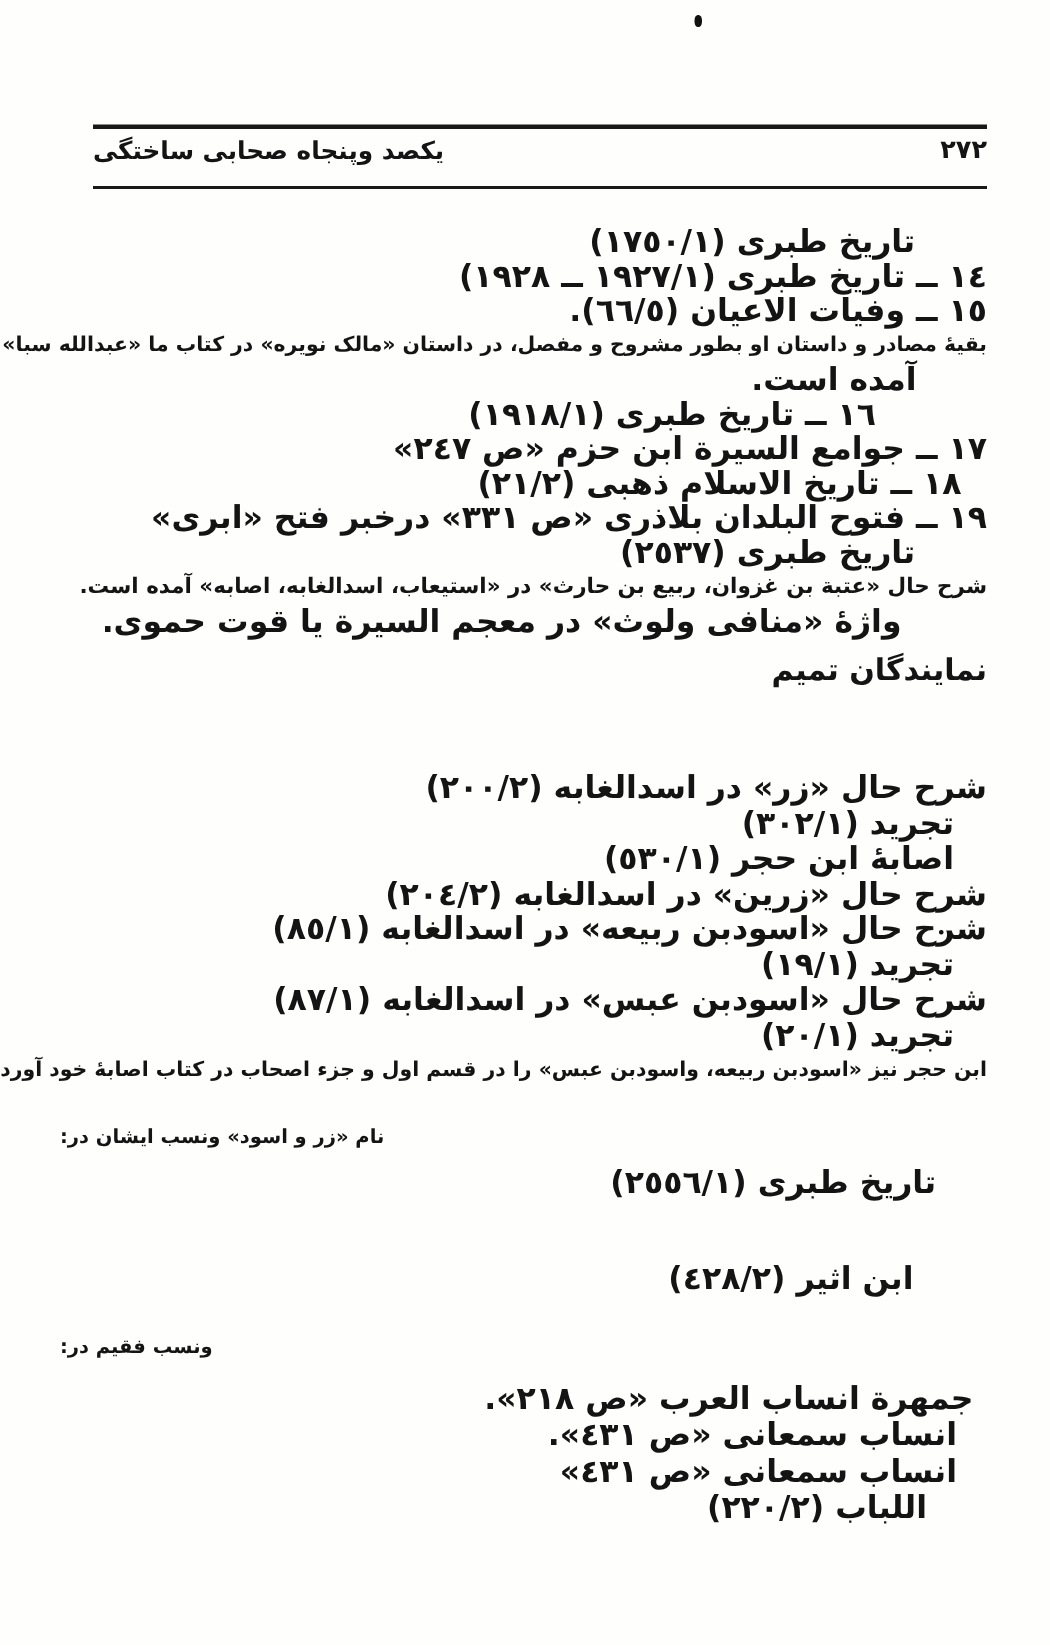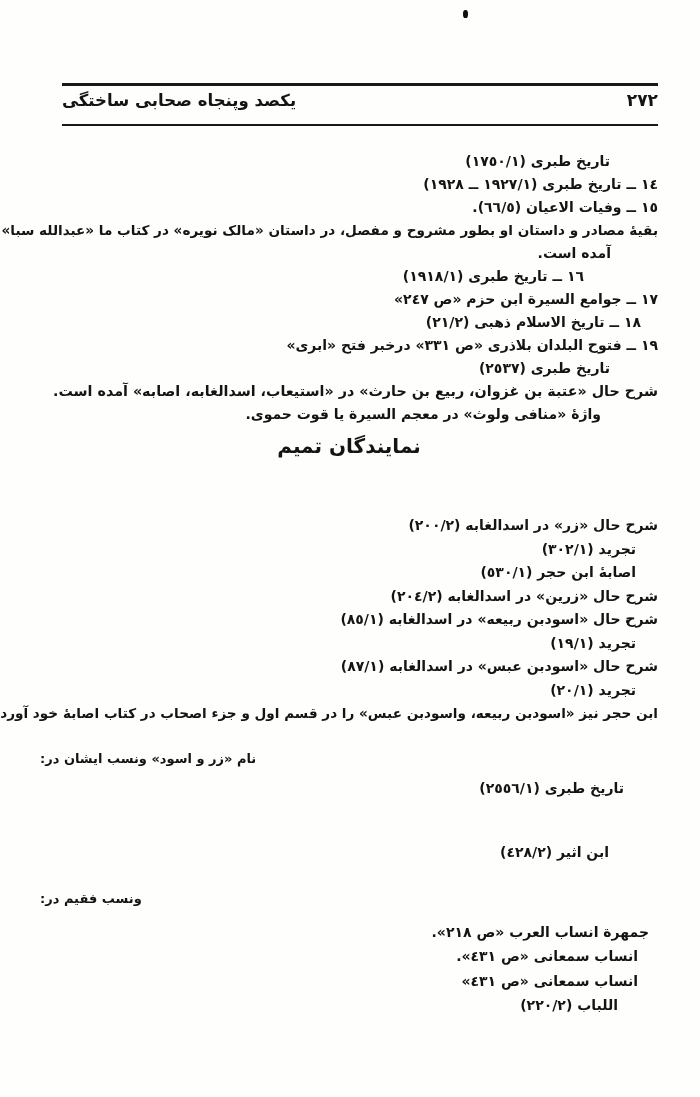--- a/index.html
+++ b/index.html
@@ -28,40 +28,40 @@
     display:flex;justify-content:space-between;align-items:center;
     direction:rtl;
   }
   .pagenum{font-size:17px;font-weight:bold;letter-spacing:1px;}
   .htitle{font-size:16.5px;font-weight:bold;}
 
   .content{position:absolute;top:150px;right:42px;left:40px;}
 
   .ln{
     font-weight:bold;
-    font-size:14px;
+    font-size:21px;
     line-height:23px;
     text-align:right;
     white-space:nowrap;
   }
   .b2 .ln{line-height:23.5px;}
   .b3 .ln{line-height:24px;}
   .b4 .ln{line-height:24.5px;}
 
   .fs14{font-size:13.6px;}
   .fs145{font-size:14.3px;}
 
   .mr9{margin-right:9px;}  .mr17{margin-right:17px;} .mr20{margin-right:20px;}
   .mr22{margin-right:22px;}.mr34{margin-right:34px;} .mr40{margin-right:40px;}
   .mr48{margin-right:48px;}.mr49{margin-right:49px;margin-top:40px;} .mr57{margin-right:57px;}
   .mr60{margin-right:47px;}.mr74{margin-right:74px;}
 
   .heading{font-weight:bold;white-space:nowrap;}
   .h-center{
-    text-align:center;font-size:20px;line-height:28px;
+    text-align:right;font-size:20px;line-height:28px;
     margin:6px 0 54px 0;
   }
   .h-right{font-size:13px;line-height:26px;text-align:left;}
   .h2{margin:20px 105px 4px 0;}
   .h3{margin:22px 100px 8px 0;}
 </style>
 </head>
 <body>
 
 <div class="page">

